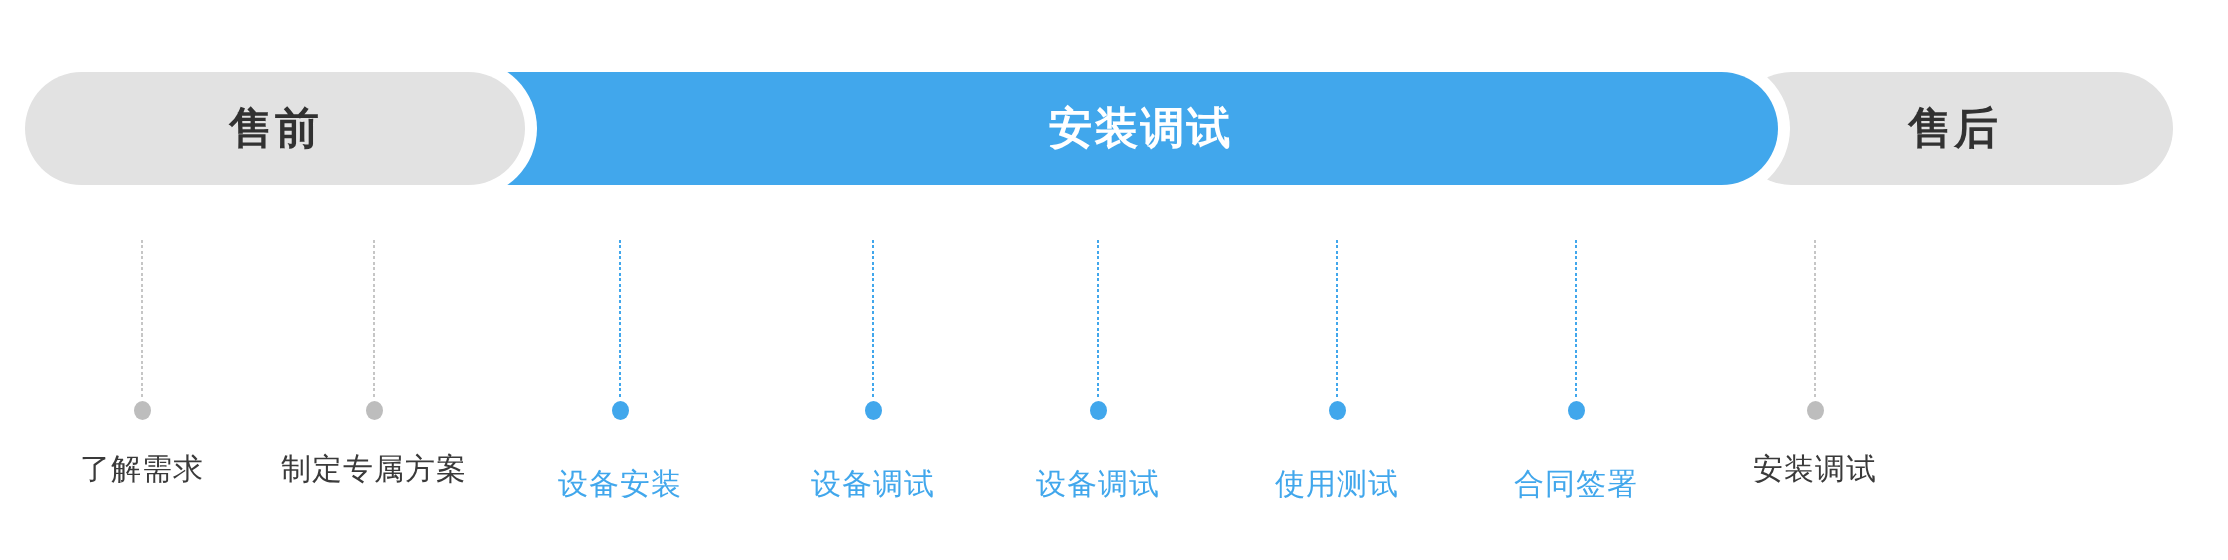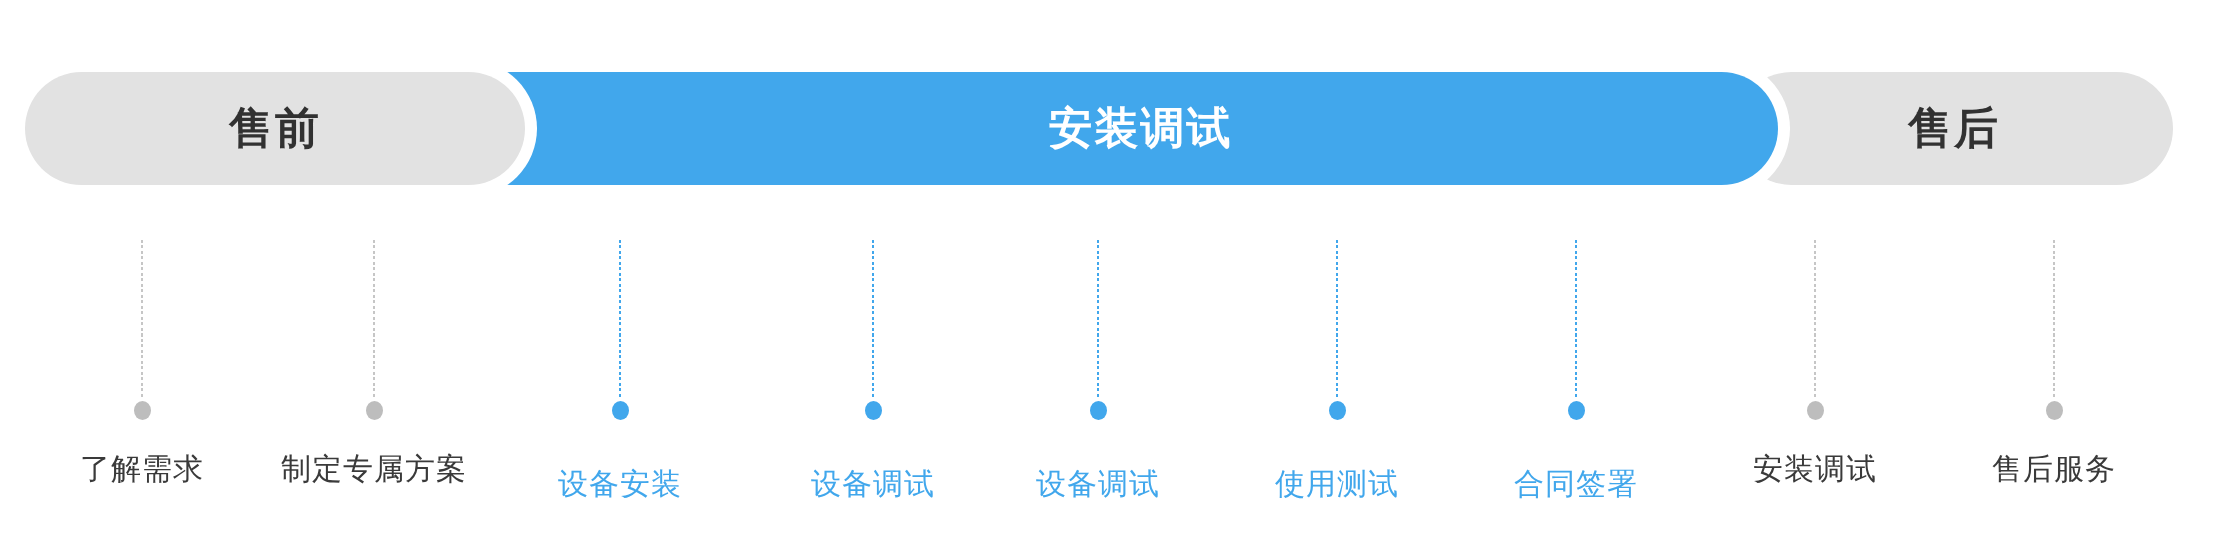--- a/index.html
+++ b/index.html
@@ -141,19 +141,14 @@
     <div class="step-dot"></div>
     <div class="step-label">合同签署</div>
   </div>
 
   <div class="step inactive" style="left:1695px">
     <div class="step-line"></div>
     <div class="step-dot"></div>
     <div class="step-label">安装调试</div>
   </div>
 
-  <div class="step inactive" style="left:1934px">
-    <div class="step-line"></div>
-    <div class="step-dot"></div>
-    <div class="step-label">售后服务</div>
-  </div>
 
 </div>
 
 </body></html>

